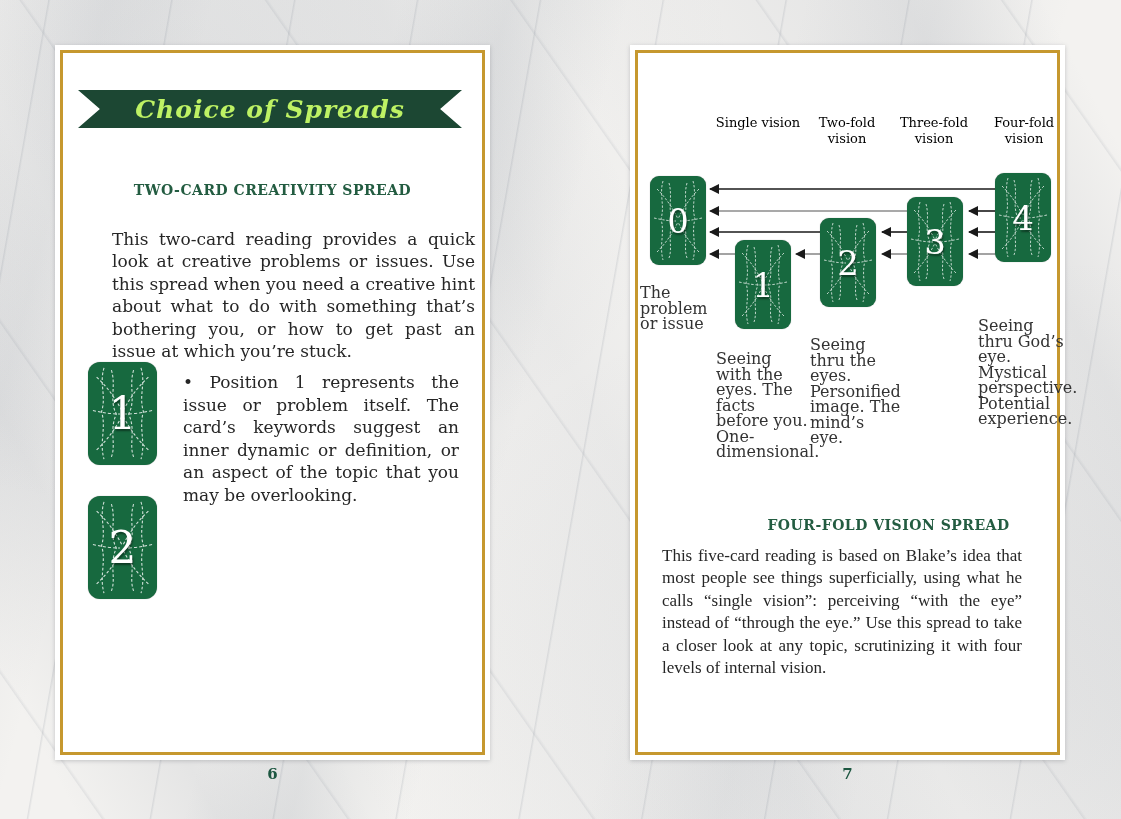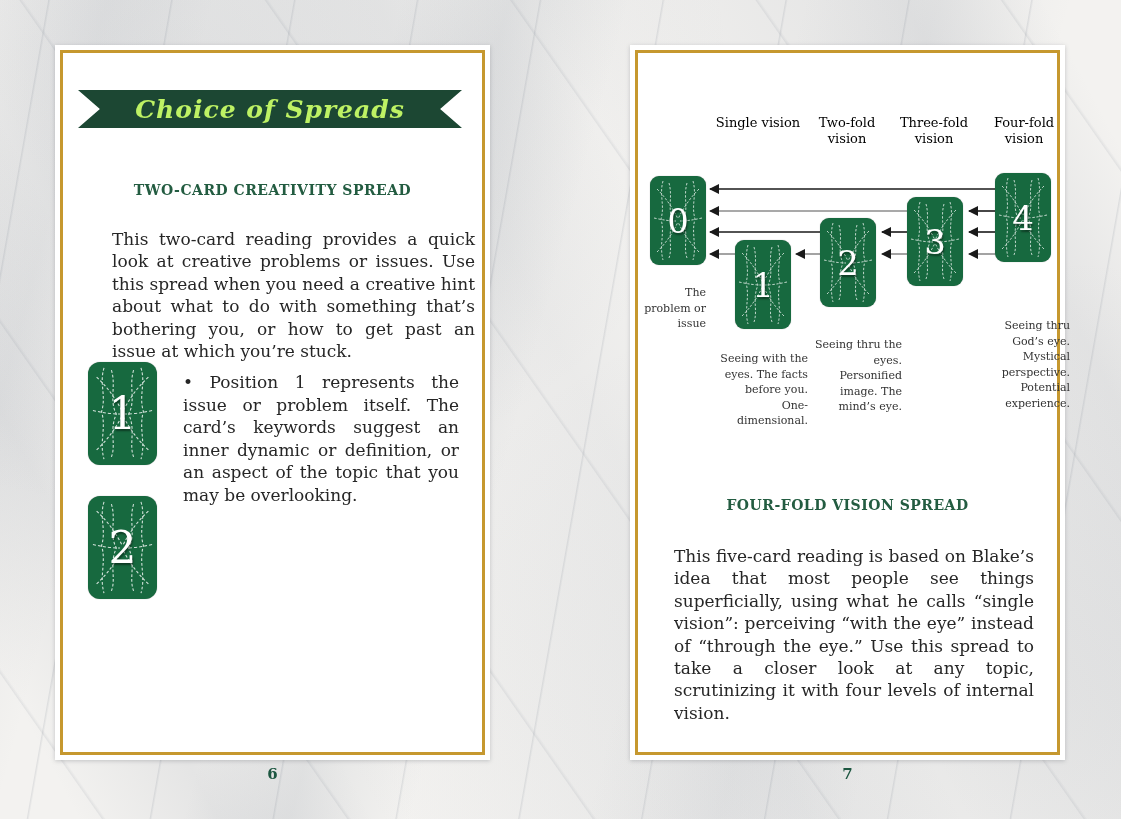--- a/index.html
+++ b/index.html
@@ -35,21 +35,21 @@
     display:flex;align-items:center;justify-content:center;
   }
   .banner span{
     color:#bef264;font-style:italic;font-weight:bold;font-size:25px;letter-spacing:1px;
   }
   .heading{
     position:absolute;left:0;width:100%;text-align:center;margin:0;
     color:#235c41;font-weight:bold;font-size:14px;letter-spacing:0.5px;
   }
   .heading-left{top:137px;}
-  .heading-right{top:452px;}
+  .heading-right{top:472px;margin-left:41px;}
   .bodytext{
     position:absolute;margin:0;color:#262626;font-size:17px;line-height:22.4px;
     text-align:justify;
   }
   .intro{left:33px;top:183px;width:363px;margin-left:24px;}
   .pos-text{left:120px;width:276px;margin:8px;color:#262626;font-size:17px;line-height:22.6px;text-align:justify;position:absolute;top:1px;}
   .pos-row{position:absolute;left:0;width:435px;height:140px;}
   .pos-row-1{top:317px;}
   .pos-row-2{top:451px;}
   
@@ -76,28 +76,28 @@
   .vision-label{
     position:absolute;top:70px;width:90px;text-align:center;
     color:#000000;font-size:13px;line-height:16px;
   }
   #vlabel-0{left:83px;}
   #vlabel-1{left:172px;}
   #vlabel-2{left:259px;}
   #vlabel-3{left:349px;}
   .arrows-svg{position:absolute;left:0;top:0;width:435px;height:715px;pointer-events:none;}
   .card-caption{
-    position:absolute;text-align:right;color:#333333;font-size:11px;line-height:15.5px;
+    position:absolute;text-align:left;color:#333333;font-size:16px;line-height:15.5px;
   }
   #cap-0{left:10px;top:240px;width:66px;}
   #cap-1{left:86px;top:306px;width:92px;}
   #cap-2{left:180px;top:292px;width:92px;}
   #cap-3{left:262px;top:260px;width:84px;}
   #cap-4{left:348px;top:260px;width:92px;margin-top:13px;}
-  .body-right{left:44px;top:500px;width:360px;}
+  .body-right{left:32px;top:500px;width:360px;font-family:Liberation Serif, serif;}
   .pagenum{
     position:absolute;top:765px;width:435px;text-align:center;
     color:#1d5741;font-size:15px;font-weight:bold;
   }
   .pagenum-left{left:55px;}
   .pagenum-right{left:630px;}
 </style>
 </head>
 <body>
 

